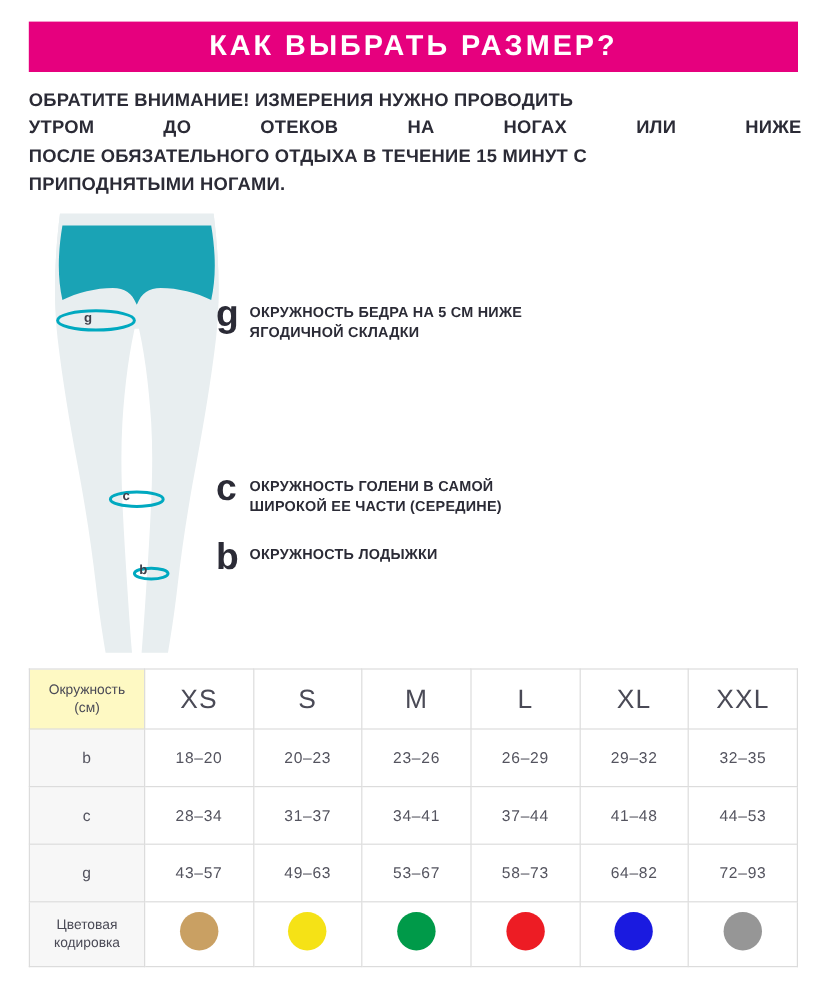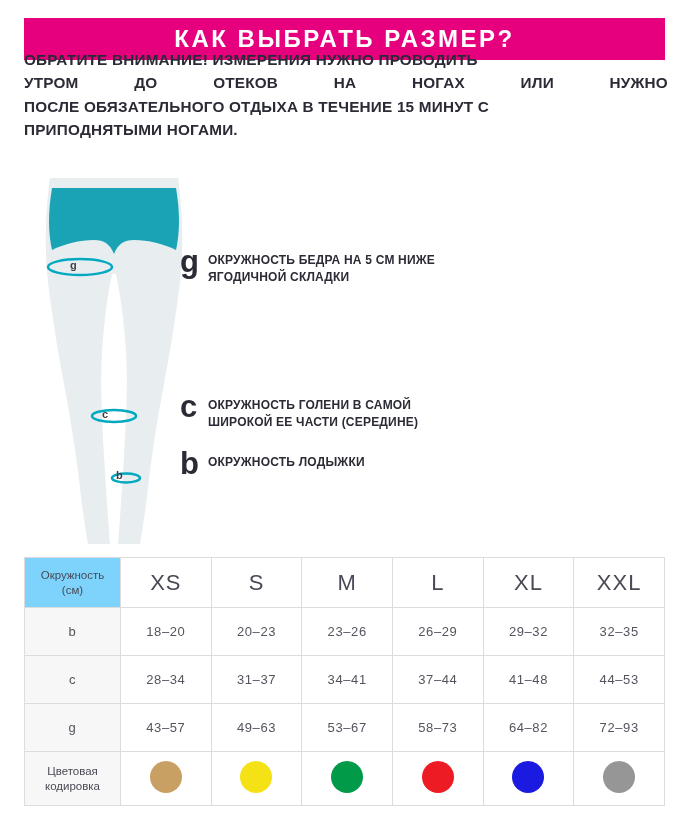--- a/index.html
+++ b/index.html
@@ -34,21 +34,21 @@
     font-size: 24px;
     font-weight: bold;
     letter-spacing: 2.5px;
     white-space: nowrap;
   }
 
   
   .intro {
     position: absolute;
     left: 24px;
-    top: 48px;
+    top: 72px;
     width: 644px;
     color: #2b2b36;
     font-size: 15.3px;
     font-weight: bold;
     letter-spacing: 0.2px;
     line-height: 1.52;
   }
   .intro .line { display: block; white-space: nowrap; }
   .intro .just {
     display: flex;
@@ -114,21 +114,21 @@
   .size-table td, .size-table th {
     border: 1px solid #dcdcdc;
     text-align: center;
     vertical-align: middle;
     font-weight: normal;
     color: #4a4a56;
   }
   .col-head { width: 96px; }
   .hdr-row td, .hdr-row th { height: 50px; }
   .hdr-corner {
-    background: #7dd3fc;
+    background: #fef9c3;
     font-size: 11.5px;
     font-weight: bold;
     line-height: 1.3;
     color: #3f3f4a;
   }
   .hdr-size {
     font-size: 22px;
     color: #54545f;
     letter-spacing: 1px;
   }
@@ -165,21 +165,21 @@
 
   <div class="intro">
     <span class="line">ОБРАТИТЕ ВНИМАНИЕ! ИЗМЕРЕНИЯ НУЖНО ПРОВОДИТЬ</span>
     <span class="line just">
       <span>УТРОМ</span>
       <span>ДО</span>
       <span>ОТЕКОВ</span>
       <span>НА</span>
       <span>НОГАХ</span>
       <span>ИЛИ</span>
-      <span>НУЖНО</span>
+      <span>НИЖЕ</span>
     </span>
     <span class="line">ПОСЛЕ ОБЯЗАТЕЛЬНОГО ОТДЫХА В ТЕЧЕНИЕ 15 МИНУТ С</span>
     <span class="line">ПРИПОДНЯТЫМИ НОГАМИ.</span>
   </div>
 
   <div class="illustration">
     <svg width="170" height="375" viewBox="0 0 170 375">
 
       <path d="M22,8 C18,40 16,78 20,112 C24,146 30,182 36,214 C42,246 48,282 52,318 C55,344 58,362 60,374 L82,374 C80,350 78,318 76,286 C74,252 72,216 74,182 C76,150 80,120 86,96 L34,96 Z" fill="#e8eef0"></path>
       <path d="M86,96 C92,120 96,150 98,182 C100,216 98,252 96,286 C94,318 92,350 90,374 L112,374 C114,362 117,344 120,318 C124,282 130,246 136,214 C142,182 148,146 152,112 C156,78 154,40 150,8 Z" fill="#e8eef0"></path>

